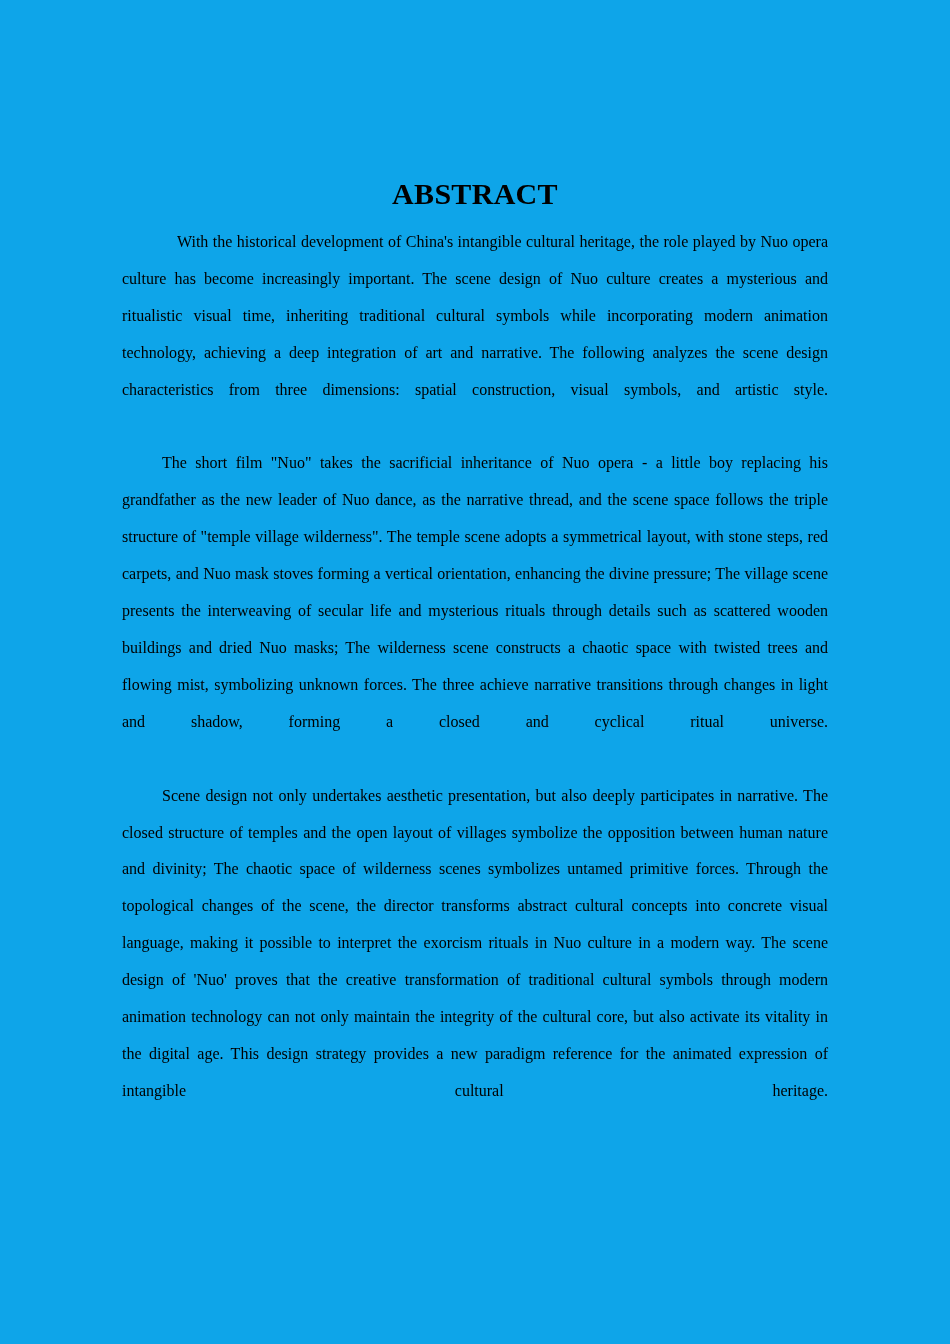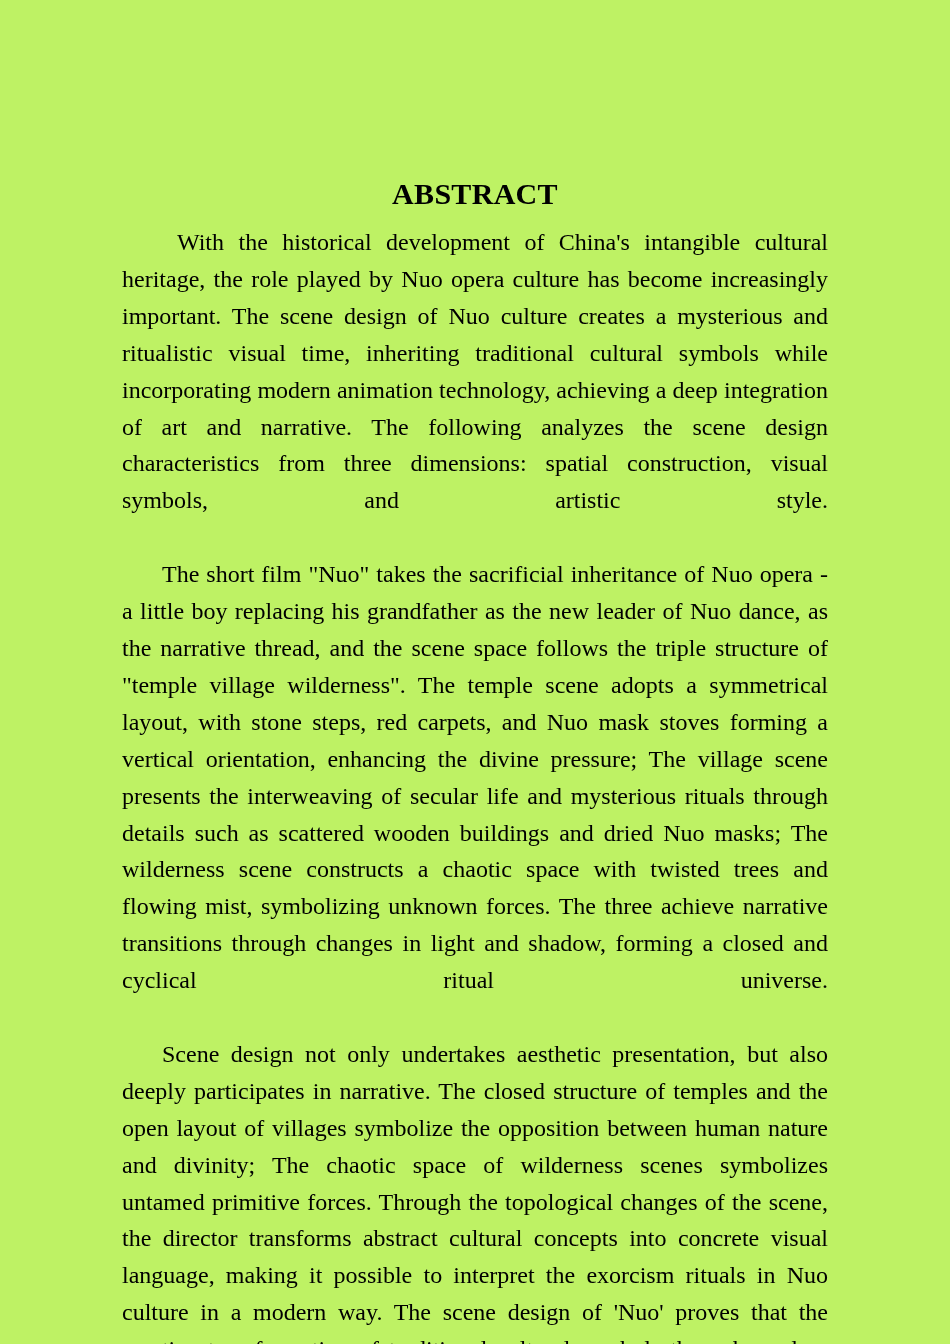--- a/index.html
+++ b/index.html
@@ -8,21 +8,21 @@
     background: #ffffff;
   }
   body {
     font-family: "Liberation Serif", "DejaVu Serif", serif;
     color: #000000;
   }
   .page {
     position: relative;
     width: 950px;
     height: 1344px;
-    background: #bef264;
+    background: #0ea5e9;
     overflow: hidden;
     box-sizing: border-box;
   }
   .content {
     position: absolute;
     left: 122px;
     top: 0;
     width: 706px;
   }
   .doc-title {
@@ -31,21 +31,21 @@
     text-align: center;
     font-weight: bold;
     font-size: 30px;
     line-height: 37px;
     letter-spacing: 0.3px;
     padding-top: 175px;
   }
   .body-text {
     margin: 0;
     padding: 0;
-    font-size: 24px;
+    font-size: 16px;
     line-height: 36.9px;
     text-align: justify;
     text-justify: inter-word;
     -webkit-hyphens: none;
     hyphens: none;
     word-spacing: 0.1px;
   }
   .body-text.first-para {
     margin-top: 12px;
     text-indent: 55px;

